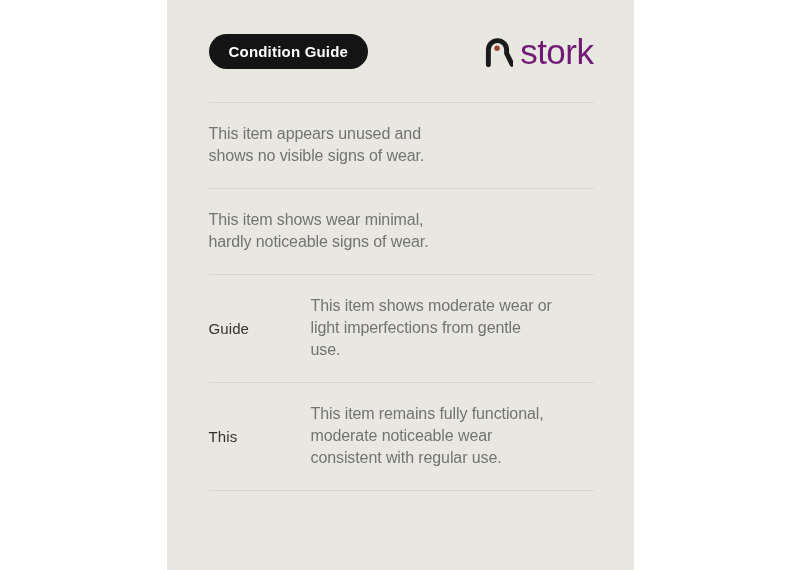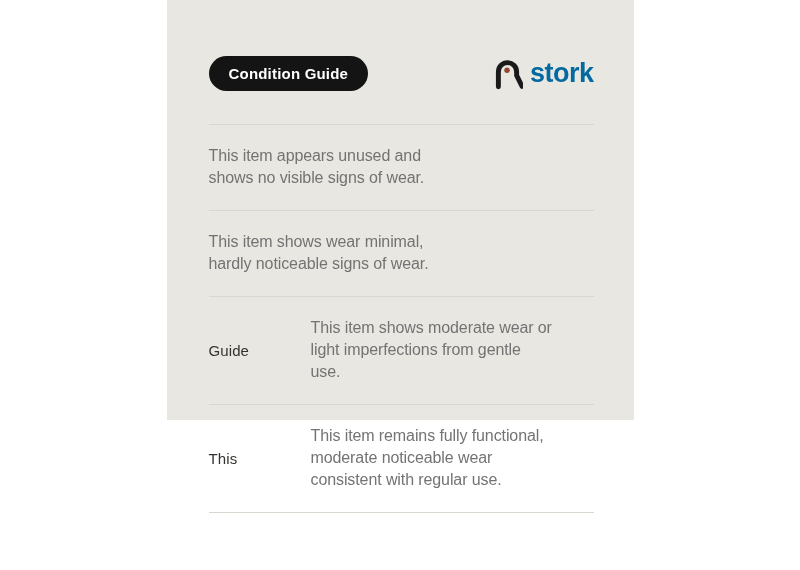--- a/index.html
+++ b/index.html
@@ -6,25 +6,25 @@
     margin: 0;
     padding: 0;
     width: 800px;
     height: 570px;
     background: #ffffff;
     font-family: "Liberation Sans", sans-serif;
     overflow: hidden;
   }
   .card {
     width: 467px;
-    height: 420px;
+    height: 570px;
     margin: 0 auto;
     background: #e9e7e1;
     box-sizing: border-box;
-    padding: 56px 40px 0 42px;
+    padding: 34px 40px 0 42px;
   }
   .header {
     display: flex;
     justify-content: space-between;
     align-items: center;
     height: 35px;
     margin-bottom: 33px;
   }
   .badge {
     display: inline-flex;
@@ -44,23 +44,23 @@
     display: flex;
     align-items: center;
     gap: 7px;
   }
   .brand-mark {
     width: 31px;
     height: 32px;
     display: block;
   }
   .brand-name {
-    font-size: 27px;
-    font-weight: 700;
-    color: #0369a1;
+    font-size: 35px;
+    font-weight: 400;
+    color: #701a75;
     letter-spacing: -0.5px;
     line-height: 1;
   }
   .table {
     border-bottom: 1px solid #d9d7d0;
   }
   .row {
     display: flex;
     border-top: 1px solid #d9d7d0;
     padding: 20px 0 21px 0;

